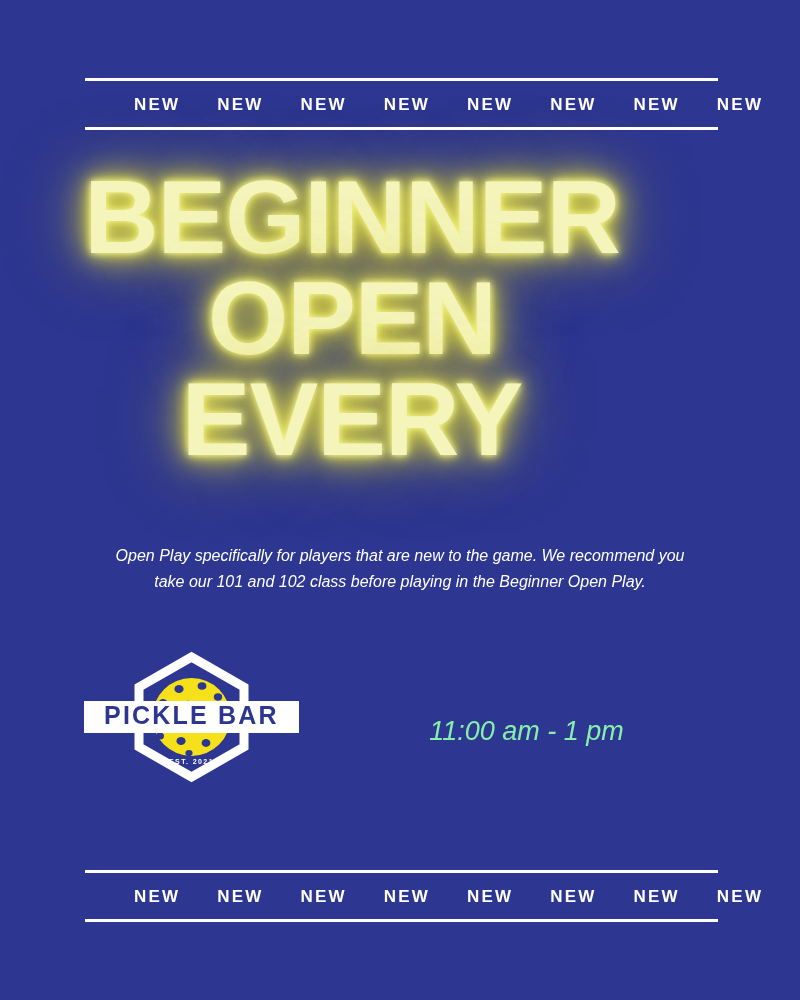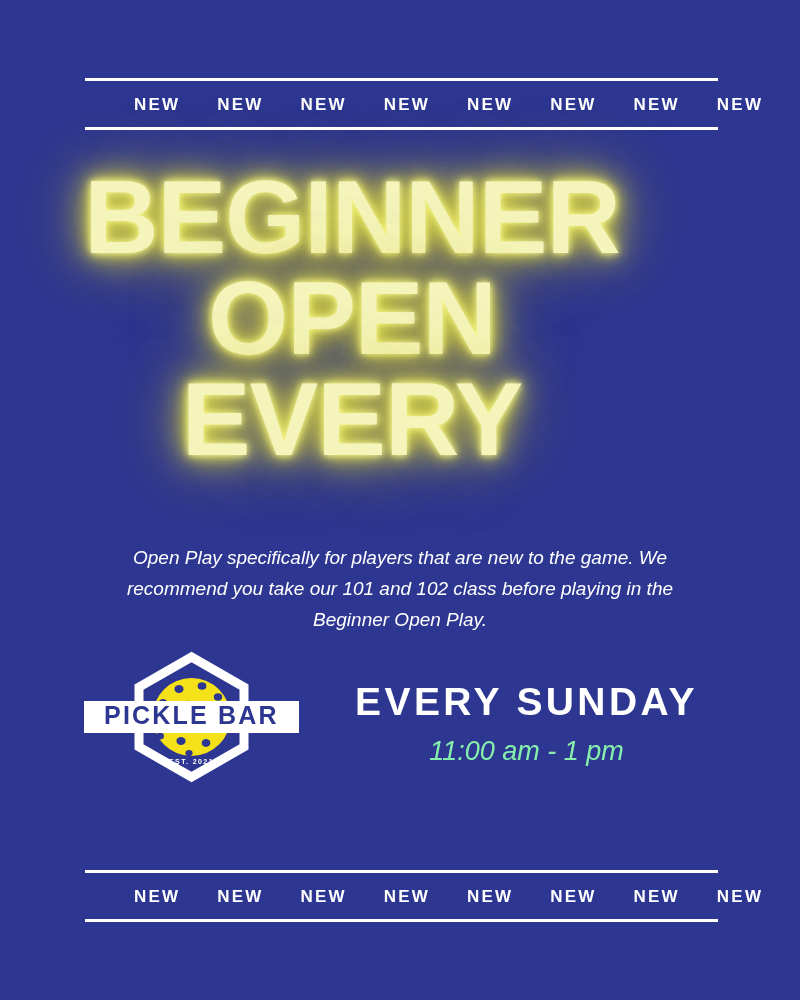--- a/index.html
+++ b/index.html
@@ -82,21 +82,21 @@
   .headline .line { display: block; }
 
   
   .description {
     position: absolute;
     top: 543px;
     left: 110px;
     width: 580px;
     text-align: center;
     color: #ffffff;
-    font-size: 19px;
+    font-size: 16px;
     font-style: italic;
     line-height: 1.62;
   }
 
   
   .info-row {
     position: absolute;
     top: 648px;
     left: 0;
     width: 800px;
@@ -192,21 +192,20 @@
         </g>
 
         <rect x="0" y="52" width="215" height="32" fill="#ffffff"></rect>
         <text x="107.5" y="74.5" text-anchor="middle" font-family="Liberation Sans, sans-serif" font-size="25" font-weight="700" letter-spacing="2.2" fill="#2d3690">PICKLE BAR</text>
 
         <text x="107.5" y="115" text-anchor="middle" font-family="Liberation Sans, sans-serif" font-size="7" font-weight="700" letter-spacing="1.4" fill="#ffffff">EST. 2021</text>
       </svg>
     </div>
 
     <div class="event-block">
-      <div class="event-day">EVERY SUNDAY</div>
       <div class="event-time">11:00 am - 1 pm</div>
     </div>
 
   </div>
 
   <div class="new-banner bottom">
     <div class="banner-rule"></div>
     <div class="banner-words">
       <span>NEW</span>
       <span>NEW</span>

